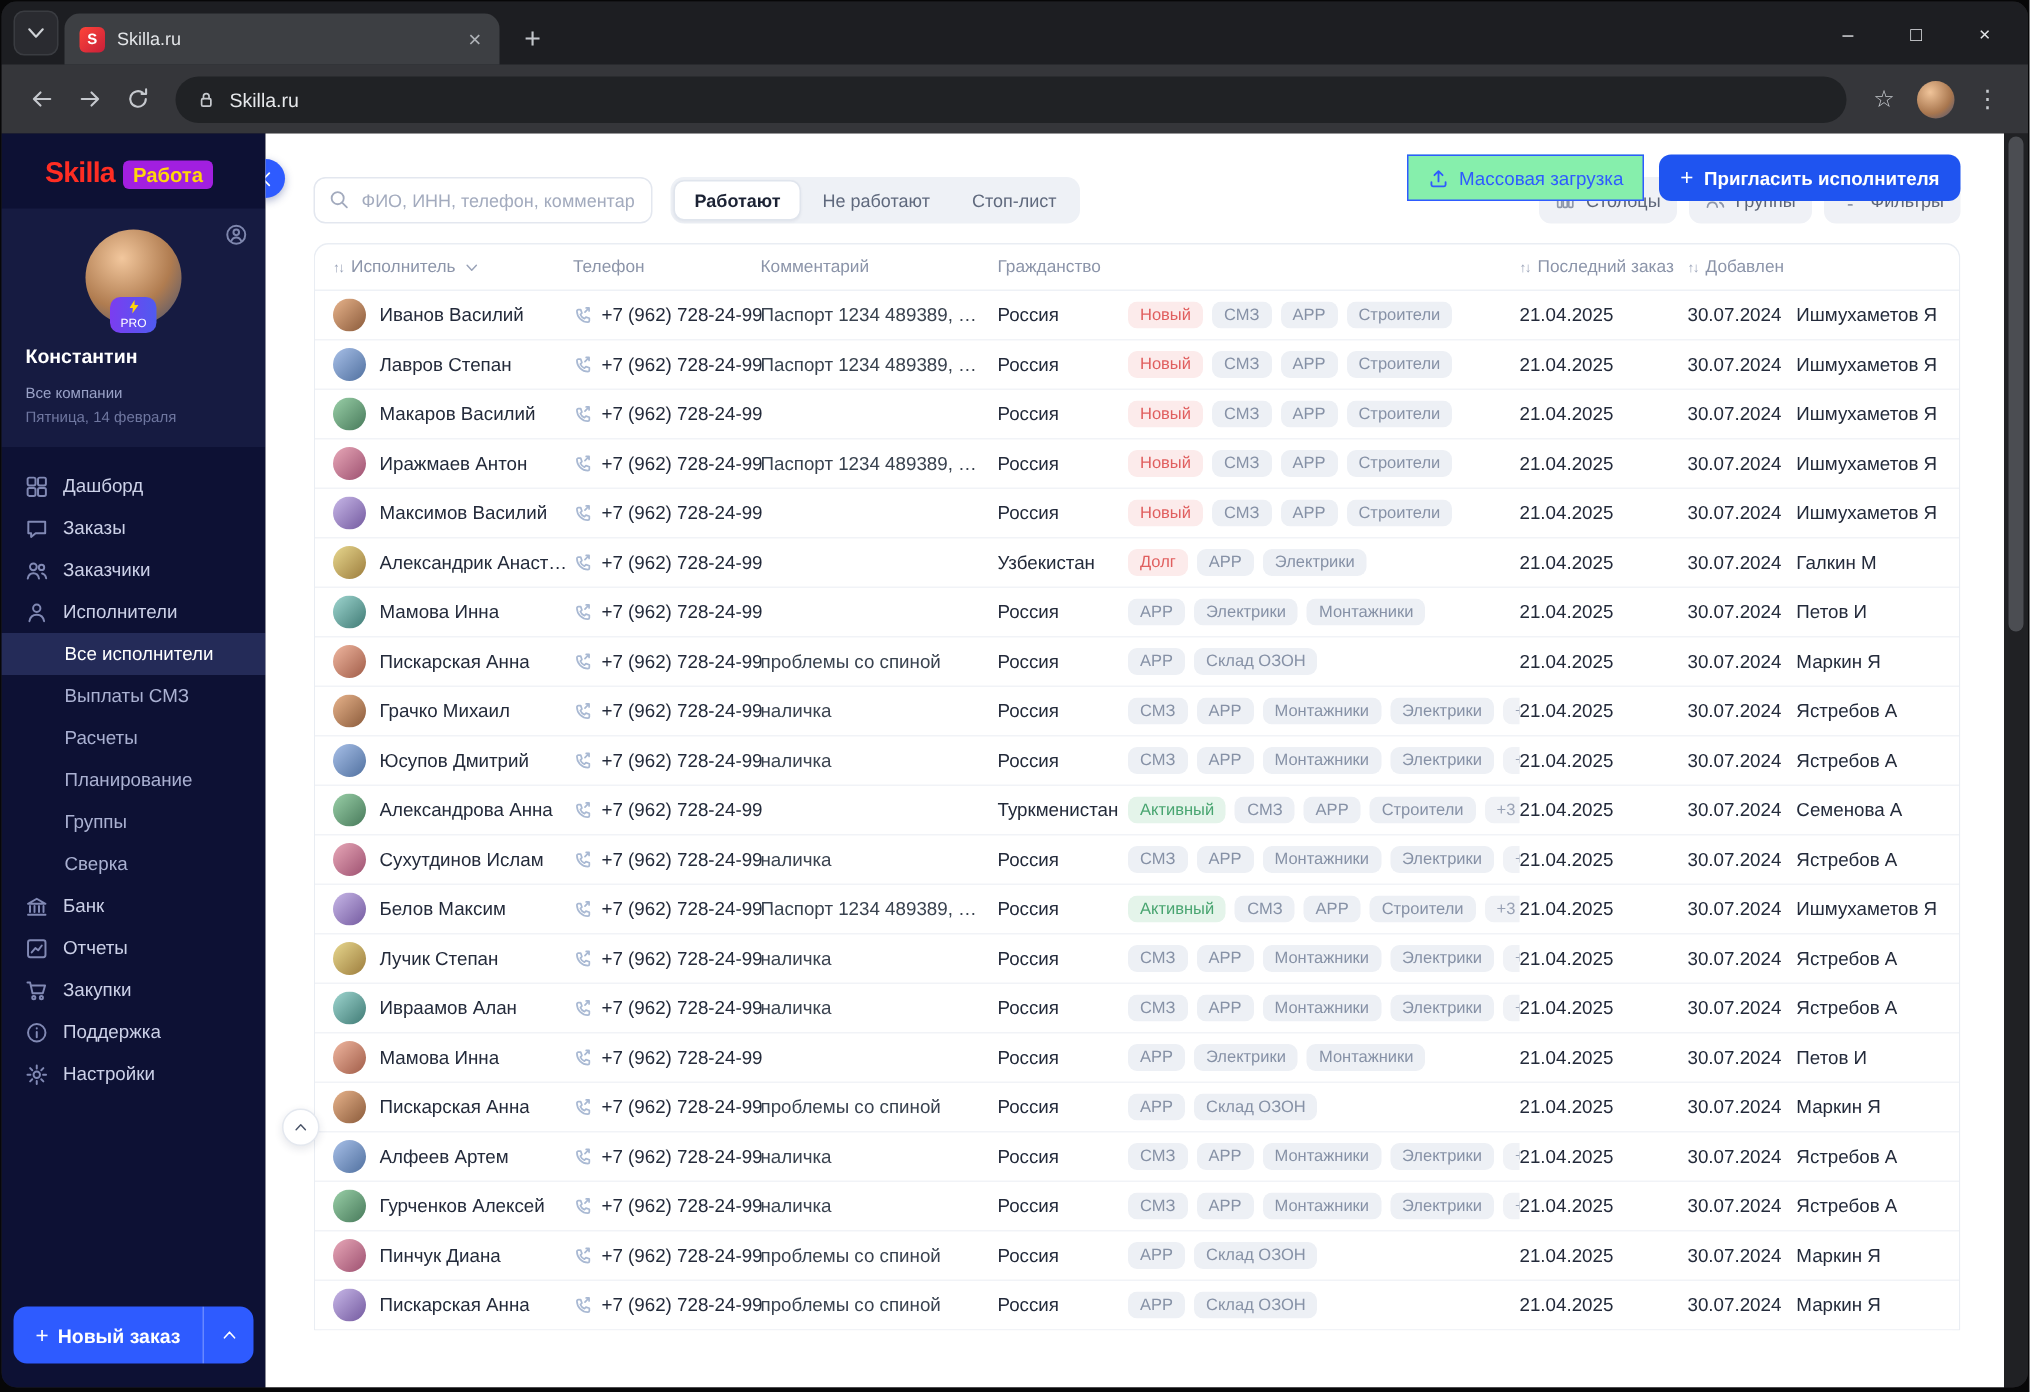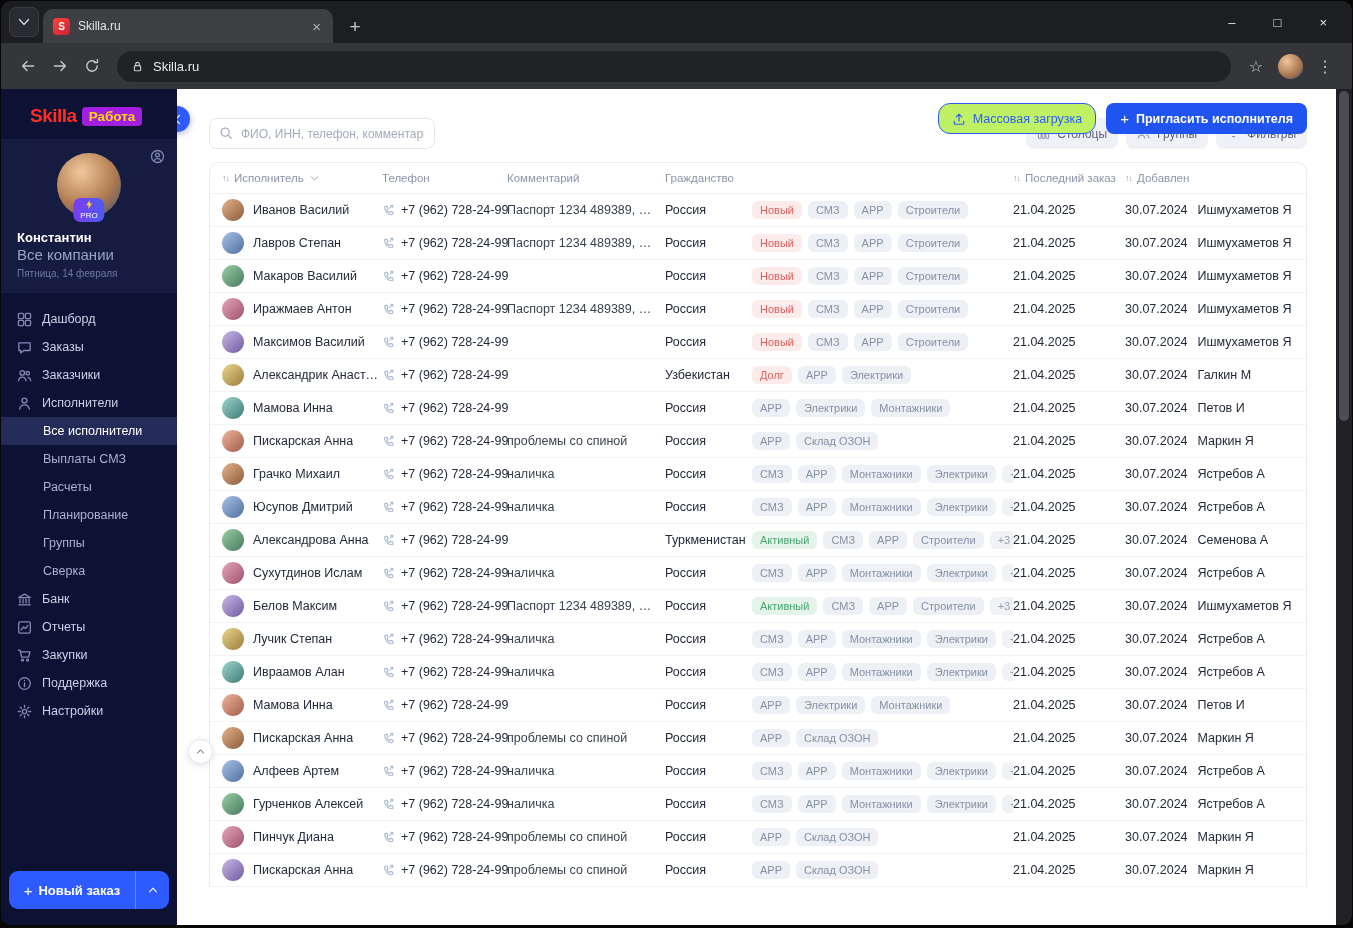--- a/index.html
+++ b/index.html
@@ -35,21 +35,21 @@
   .logo { padding:16px 14px 8px; display:flex; align-items:center; gap:5px;margin-left:15px; }
   .logo-skilla { color:#ff2d23; font-weight:800; font-size:19px; letter-spacing:-0.5px; }
   .logo-rabota { background:#a21fe0; color:#ffd60a; font-weight:700; font-size:13.5px; padding:2px 7px; border-radius:4px; }
   .profile { background:#161b41; padding:12px 16px 14px; position:relative; margin-top:4px; }
   .contacts-ic { position:absolute; right:12px; top:10px; color:#7e86ad; cursor:pointer; }
   .contacts-ic svg { width:15px; height:15px; }
   .avatar-wrap { width:64px; height:64px; margin:2px auto 0; position:relative; }
   .avatar-big { width:64px; height:64px; border-radius:50%; background:radial-gradient(circle at 38% 30%,#f2c79d,#b07c50 55%,#3e4e74); }
   .pro-badge { position:absolute; left:50%; transform:translateX(-50%); bottom:-5px; background:linear-gradient(90deg,#7b3df0,#4f5bf0); color:#fff; font-size:8px; font-weight:400; padding:2px 7px; border-radius:7px; white-space:nowrap; display:flex; align-items:center; gap:2px;flex-direction:column; }
   .profile-name { margin-top:13px; color:#fff; font-size:13px; font-weight:700; }
-  .profile-company { margin-top:1px; color:#9aa2c7; font-size:15px; }
+  .profile-company { margin-top:12px; color:#9aa2c7; font-size:10px; }
   .profile-date { margin-top:5px; color:#6f77a0; font-size:10px; }
   .nav { padding-top:12px; }
   .nav-item { height:28px; display:flex; align-items:center; gap:10px; padding:0 16px; color:#ccd1e8; font-size:12.5px; cursor:pointer; }
   .nav-item .ic { color:#8189b4; }
   .nav-item .ic svg { width:15px; height:15px; }
   .nav-sub { height:28px; line-height:28px; padding-left:42px; color:#aab1d2; font-size:12.5px; cursor:pointer; }
   .nav-sub.active { background:#242b58; color:#fff; }
   .new-order { position:absolute; left:8px; right:8px; bottom:16px; height:38px; background:#2e5bff; border:none; border-radius:9px; display:flex; align-items:stretch; color:#fff; cursor:pointer; overflow:hidden; padding:0; font-family:inherit; }
   .new-order-main { flex:1; display:flex; align-items:center; justify-content:center; gap:6px; font-size:13px; font-weight:700; color:#fff; }
   .new-order-plus { font-size:15px; font-weight:400; }
@@ -61,21 +61,21 @@
   .collapse-btn { position:absolute; left:-13px; top:17px; width:26px; height:26px; border-radius:50%; background:#2e5bff; border:none; color:#fff; display:flex; align-items:center; justify-content:center; cursor:pointer; z-index:6; box-shadow:0 2px 6px rgba(20,40,120,.35); }
   .collapse-btn svg { width:13px; height:13px; }
   .page-head { padding:16px 29px 0 32px; position:relative; }
   .tabs-row { display:flex; align-items:flex-end; gap:20px; }
   .ptab { cursor:pointer; padding-bottom:9px; position:relative; }
   .ptab-label { font-size:15.5px; font-weight:700; color:#8a93ab; }
   .ptab.active .ptab-label { color:#1b2234; font-size:17px; }
   .ptab.active::after { content:""; position:absolute; left:0; right:12px; bottom:0; height:3px; border-radius:2px; background:#2e5bff; }
   .ptab-count { font-size:10.5px; color:#8a93ab; margin-left:4px; font-weight:400; vertical-align:super; }
   .head-actions { position:absolute; right:29px; top:14px; display:flex; gap:10px; }
-  .btn-outline { height:31px; display:flex; align-items:center; gap:7px; padding:0 13px; background:#bef264; border:1px solid #2e5bff; color:#2e5bff; border-radius:12px; font-size:12.5px; font-family:inherit; cursor:pointer; }
+  .btn-outline { height:31px; display:flex; align-items:center; gap:7px; padding:0 13px; background:#86efac; border:1px solid #2e5bff; color:#2e5bff; border-radius:0; font-size:12.5px; font-family:inherit; cursor:pointer; }
   .btn-outline svg { width:14px; height:14px; }
   .btn-primary { height:31px; display:flex; align-items:center; gap:7px; padding:0 14px; background:#1f54f0; border:none; color:#fff; border-radius:8px; font-size:12.5px; font-weight:600; font-family:inherit; cursor:pointer; }
   .btn-primary .plus { font-size:15px; font-weight:400; }
   .subtitle { margin-top:6px; font-size:11.5px; color:#7b8498; }
   .filter-row { margin-top:13px; display:flex; align-items:center; gap:12px; }
   .search-box { position:relative; width:226px; }
   .search-box input { width:100%; height:31px; border:1px solid #e3e7ef; border-radius:8px; padding:0 10px 0 31px; font-size:12px; font-family:inherit; color:#1b2234; outline:none; }
   .search-box input::placeholder { color:#a3abbe; }
   .s-ic { position:absolute; left:10px; top:8px; color:#a3abbe; }
   .s-ic svg { width:14px; height:14px; }
@@ -338,20 +338,25 @@
         <div class="filter-row">
           <div class="search-box">
             <span class="ic s-ic">
                 <svg viewBox="0 0 16 16" fill="none" stroke="currentColor" stroke-width="1.4" stroke-linecap="round" stroke-linejoin="round">
                   <circle cx="7" cy="7" r="4.6"></circle>
                   <path d="M10.4 10.4L14 14"></path>
                 </svg>
               </span>
             <input placeholder="ФИО, ИНН, телефон, комментарий..." style="">
           </div>
+          <div class="segments" id="segments">
+              <button class="seg active">Работают</button>
+              <button class="seg">Не работают</button>
+              <button class="seg">Стоп-лист</button>
+            </div>
           <div class="view-btns" id="viewbtns">
               <button class="vbtn">
                 <span class="ic ">
                   <svg viewBox="0 0 16 16" fill="none" stroke="currentColor" stroke-width="1.4" stroke-linecap="round" stroke-linejoin="round">
                     <rect x="1.8" y="2.2" width="3.3" height="11.6" rx="0.9"></rect>
                     <rect x="6.35" y="2.2" width="3.3" height="11.6" rx="0.9"></rect>
                     <rect x="10.9" y="2.2" width="3.3" height="11.6" rx="0.9"></rect>
                   </svg>
                 </span>
                 <span>Столбцы</span>

